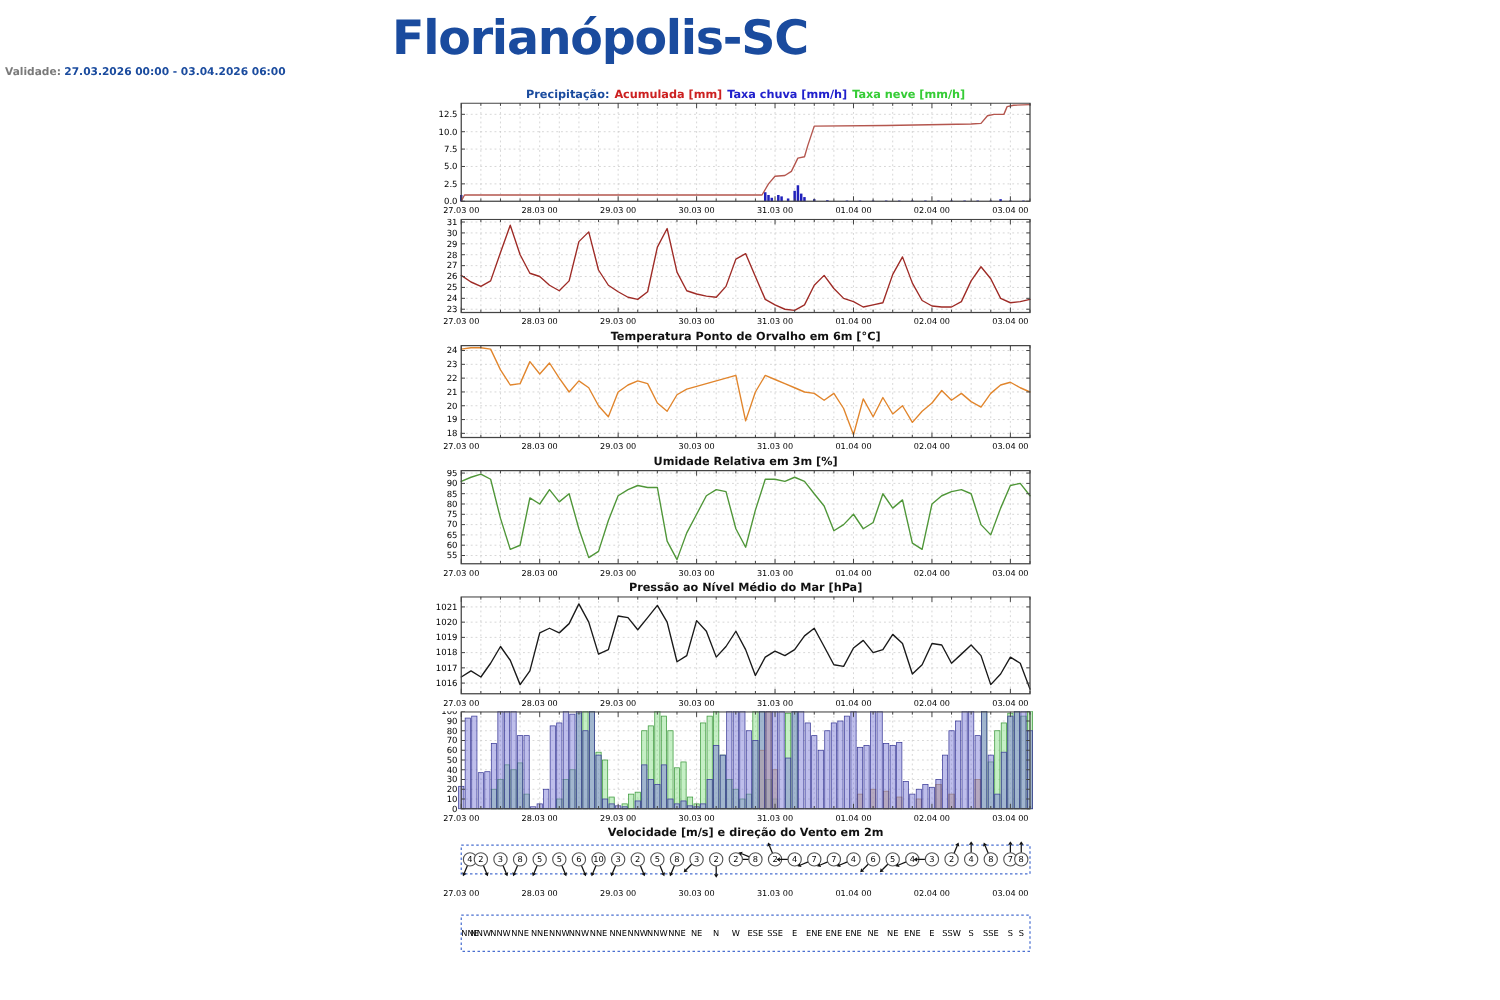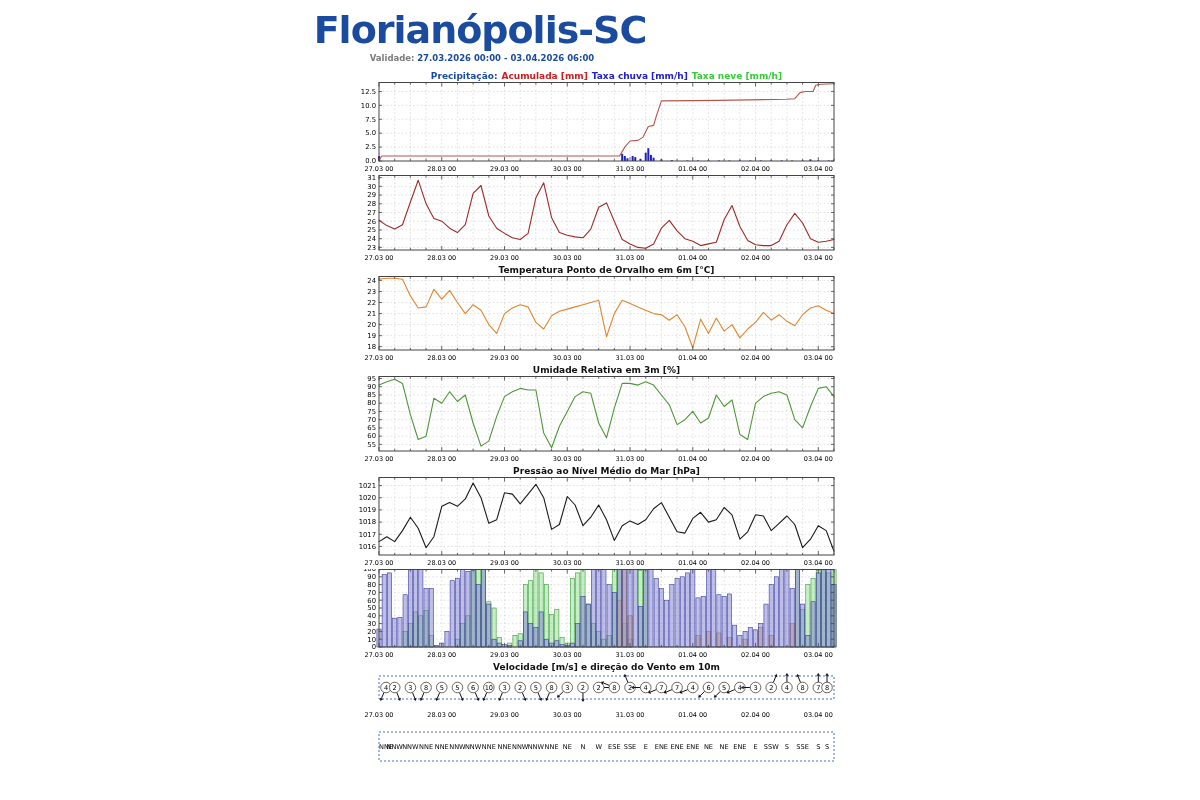--- a/index.html
+++ b/index.html
@@ -1,23 +1,23 @@
 <!DOCTYPE html>
 <html><head>
 <meta charset="utf-8">
 <style>
   html,body{margin:0;padding:0;background:#fff;}
   #page{position:relative;width:960px;height:800px;overflow:hidden;background:#fff;
         font-family:"DejaVu Sans","Liberation Sans",sans-serif;}
   .main-title{position:absolute;top:8px;left:0;right:0;text-align:center;
         font-size:38px;font-weight:bold;letter-spacing:-1px;}
-  .subtitle{position:absolute;top:53px;left:4px;right:0;text-align:center;font-size:8.5px;}
+  .subtitle{position:absolute;top:53px;left:4px;right:0;text-align:left;font-size:8.5px;}
   .subtitle .lab{color:#7a7a7a;font-weight:bold;}
   .subtitle .val{font-weight:bold;}
-  .col{position:absolute;top:70px;left:349px;width:510px;}
+  .col{position:absolute;top:70px;left:339px;width:510px;}
   .chart{margin:0 0 1px 0;}
   .ctitle{width:455px;margin-left:30px;text-align:center;font-size:9px;font-weight:bold;
           color:#111;line-height:12px;height:12px;white-space:nowrap;}
   .ctitle span{margin:0 2px;}
   svg{display:block;}
   svg text{font-family:"DejaVu Sans","Liberation Sans",sans-serif;}
 </style>
 </head>
 <body>
 
@@ -1011,21 +1011,21 @@
           <text x="155.51724137931035" y="87.5" text-anchor="middle" font-size="6.5">29.03 00</text>
           <text x="218.27586206896552" y="87.5" text-anchor="middle" font-size="6.5">30.03 00</text>
           <text x="281.0344827586207" y="87.5" text-anchor="middle" font-size="6.5">31.03 00</text>
           <text x="343.7931034482759" y="87.5" text-anchor="middle" font-size="6.5">01.04 00</text>
           <text x="406.55172413793105" y="87.5" text-anchor="middle" font-size="6.5">02.04 00</text>
           <text x="469.3103448275862" y="87.5" text-anchor="middle" font-size="6.5">03.04 00</text>
         </svg>
     </div>
 
     <div class="chart">
-      <div class="ctitle">Velocidade [m/s] e direção do Vento em 10m</div>
+      <div class="ctitle">Velocidade [m/s] e direção do Vento em 2m</div>
       <svg id="c6" width="510" height="48">
           <rect x="30" y="3" width="455" height="23" fill="none" stroke="#4a6fd0" stroke-width="1" stroke-dasharray="2,2"></rect>
           <line x1="34.97177780846503" y1="19.39656152230982" x2="32.484335498091944" y2="25.401778483633187" stroke="#111" stroke-width="1"></line>
           <polygon points="31.412821887469693,27.988641174664792 30.82135233957163,24.712948305376027 34.14731865661226,26.090608661890347" fill="#111"></polygon>
           <circle cx="37" cy="14.5" r="5.3" fill="#fff" stroke="#555" stroke-width="0.9"></circle>
           <text x="37" y="16.9" text-anchor="middle" font-size="6.6">4</text>
           <line x1="47.71787736394877" y1="19.396561522309817" x2="50.20531967432186" y2="25.40177848363318" stroke="#111" stroke-width="1"></line>
           <polygon points="51.27683328494412,27.98864117466478 48.54233651580155,26.090608661890343 51.868302832842176,24.712948305376017" fill="#111"></polygon>
           <circle cx="45.689655172413794" cy="14.5" r="5.3" fill="#fff" stroke="#555" stroke-width="0.9"></circle>
           <text x="45.689655172413794" y="16.9" text-anchor="middle" font-size="6.6">2</text>

